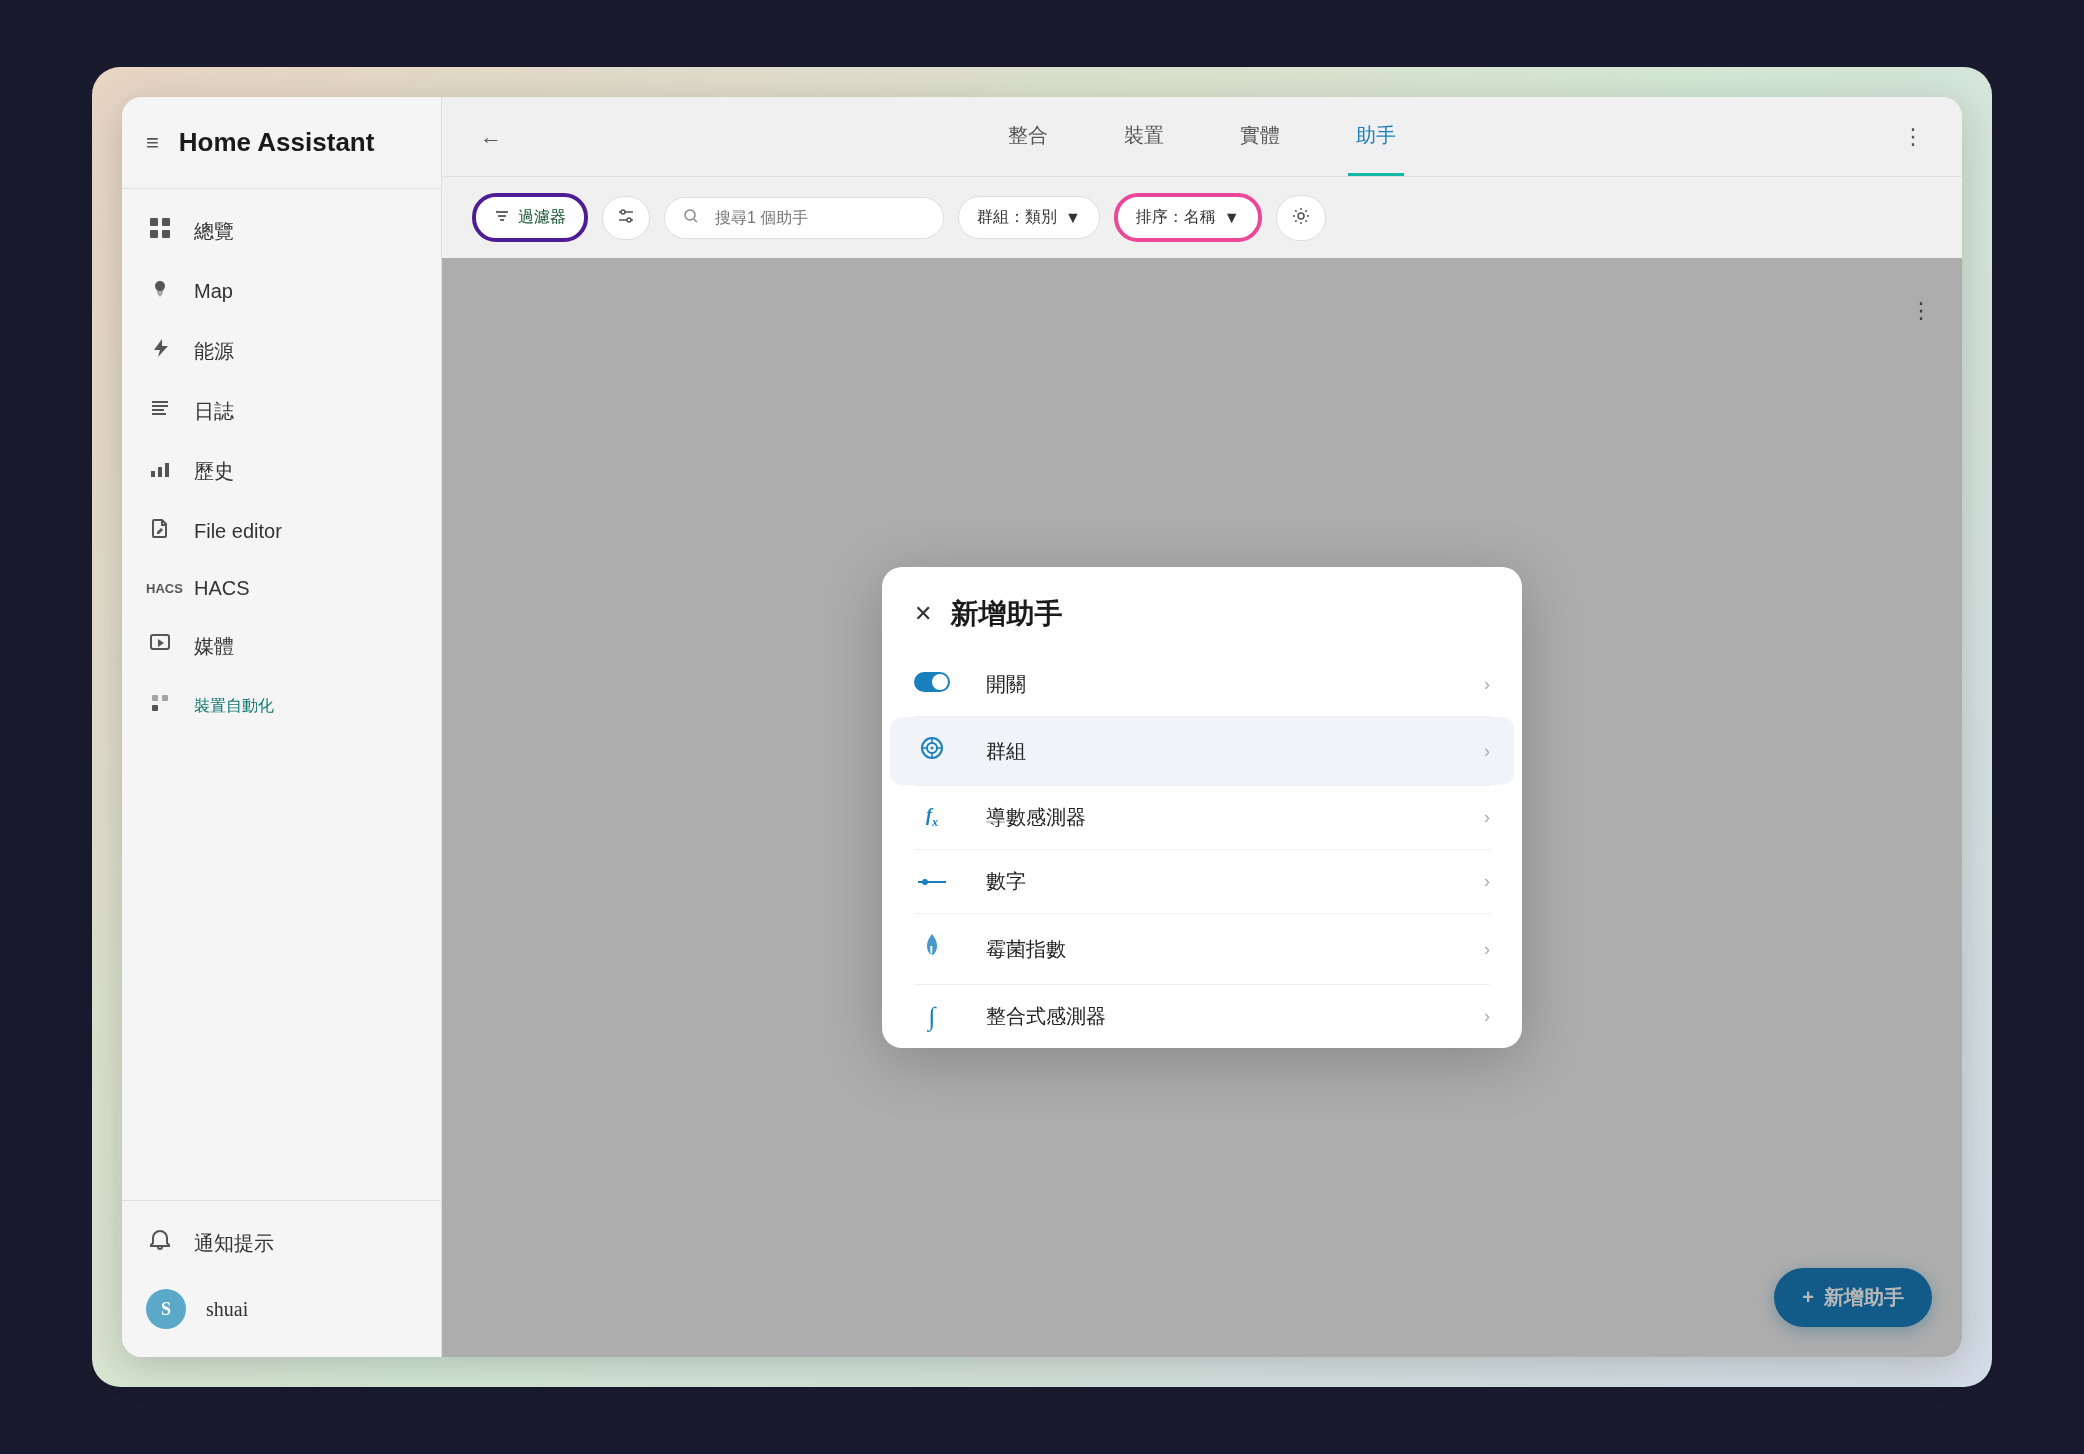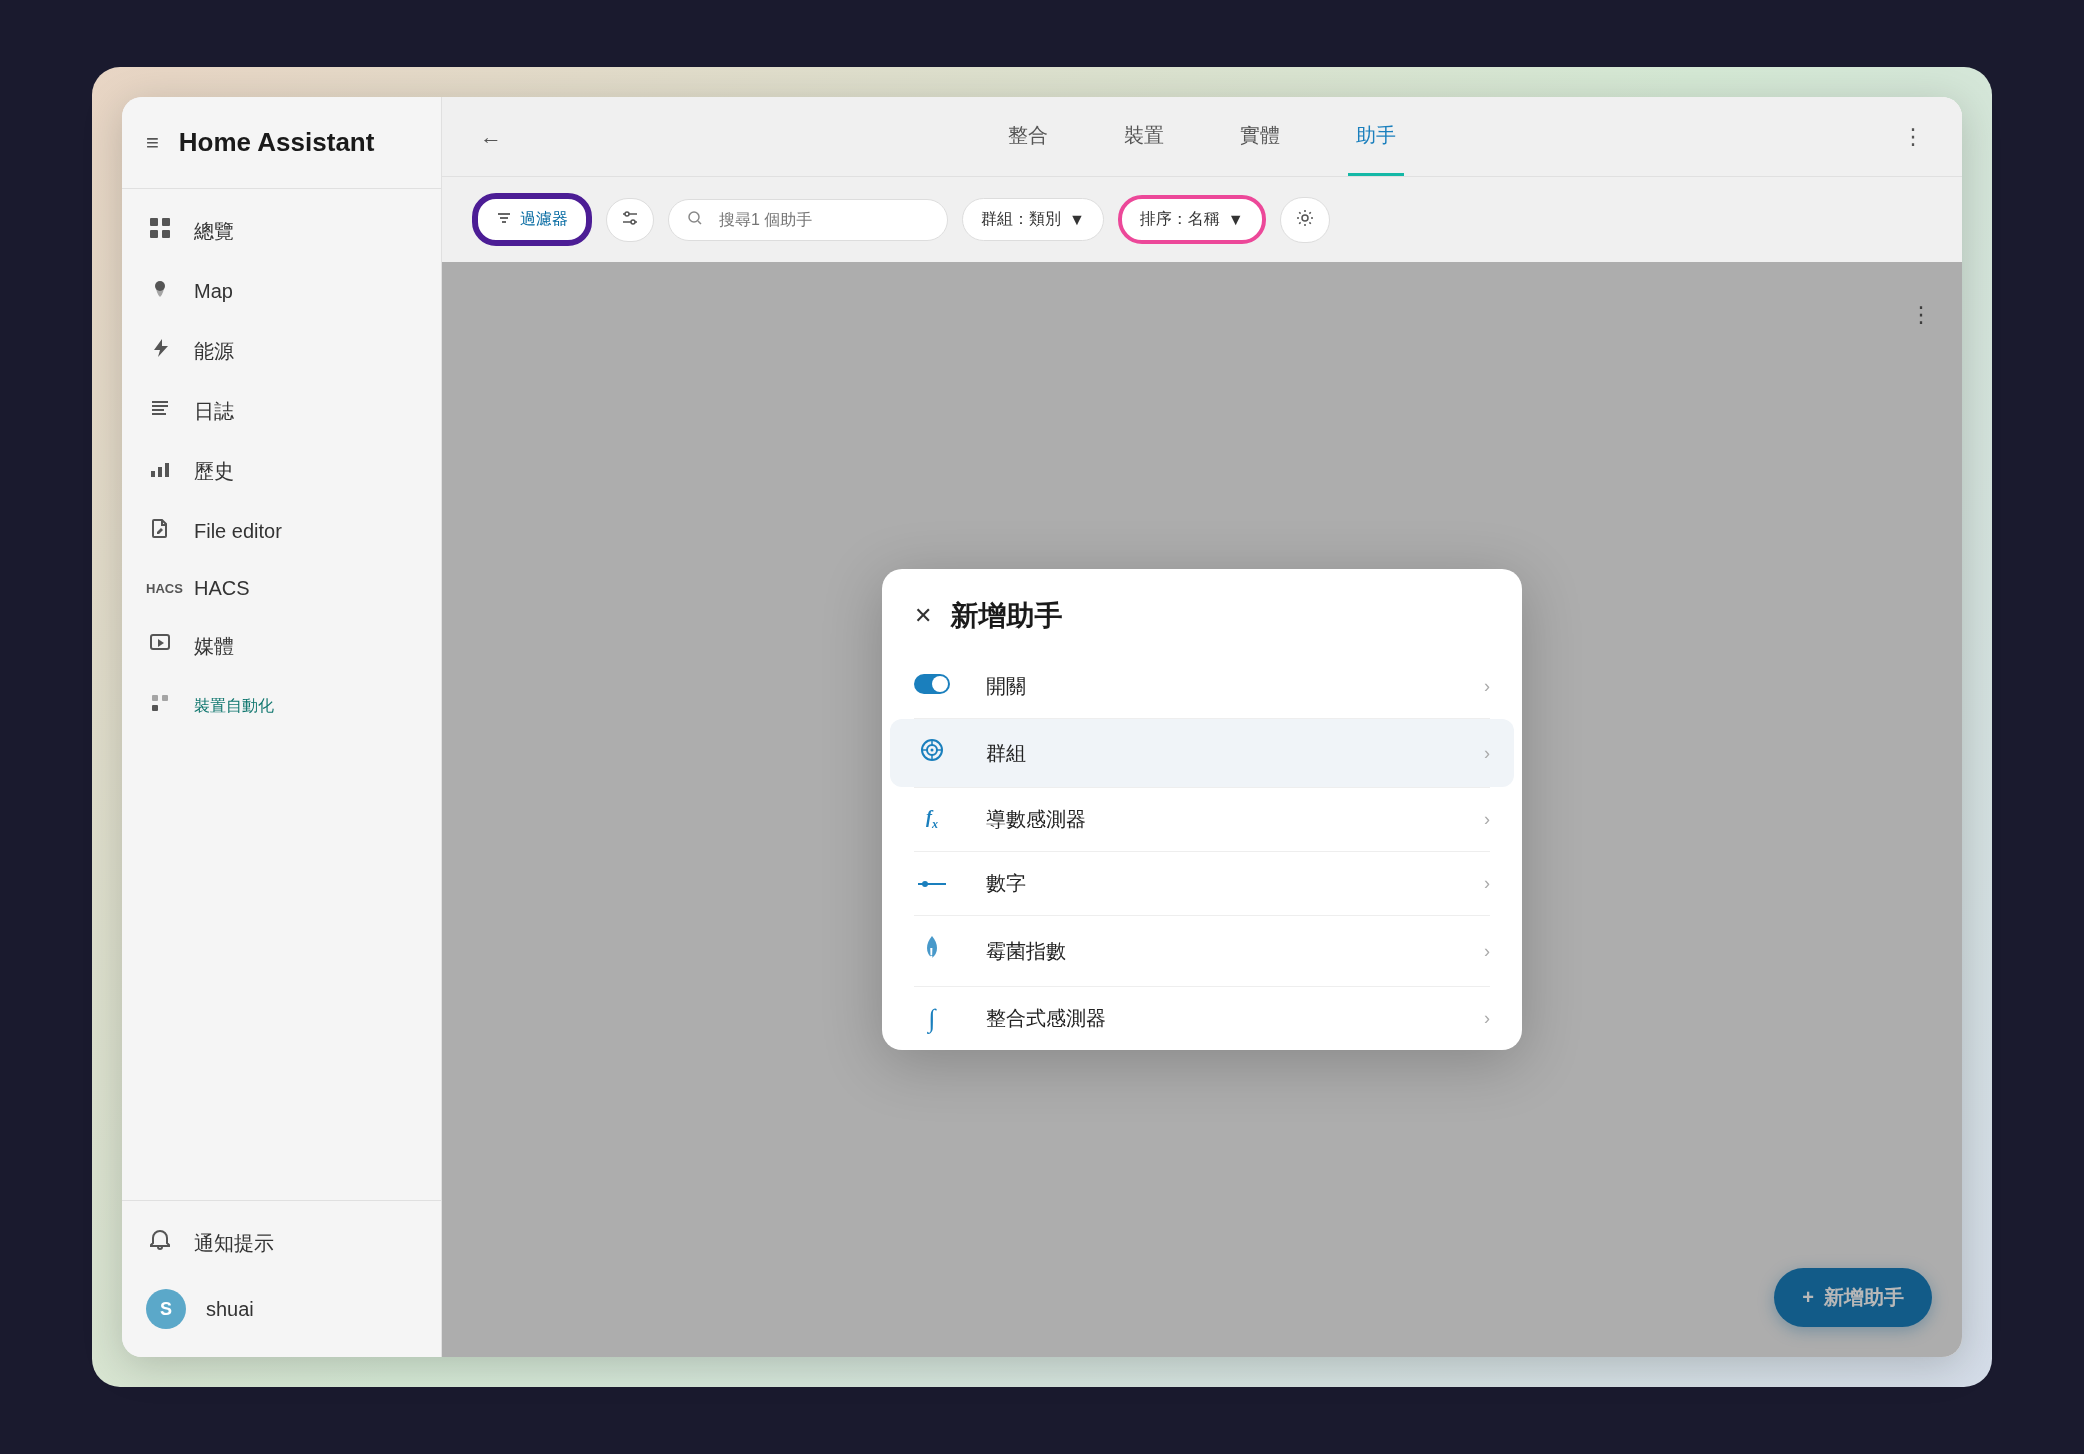--- a/index.html
+++ b/index.html
@@ -100,20 +100,21 @@
       font-size: 20px;
       color: #333;
     }
 
     .sidebar-footer {
       padding: 16px 24px;
       border-top: 1px solid #e0e0e0;
       display: flex;
       flex-direction: column;
       gap: 8px;
+      font-family: Liberation Serif, serif;
     }
 
     .notification-item {
       display: flex;
       align-items: center;
       gap: 20px;
       padding: 12px 0;
       cursor: pointer;
     }
 
@@ -205,25 +206,25 @@
       gap: 14px;
       background: #f0f0f0;
     }
 
     .filter-btn {
       display: flex;
       align-items: center;
       gap: 8px;
       padding: 10px 18px;
       background: white;
-      border: 6px solid #4c1d95;
+      border: 4px solid #4c1d95;
       border-radius: 24px;
       font-size: 16px;
       cursor: pointer;
-      color: #0369a1;
+      color: #14532d;
     }
 
     .filter-icon-btn {
       padding: 10px 14px;
       background: white;
       border: 1px solid #ddd;
       border-radius: 24px;
       font-size: 16px;
       cursor: pointer;
       color: #555;

